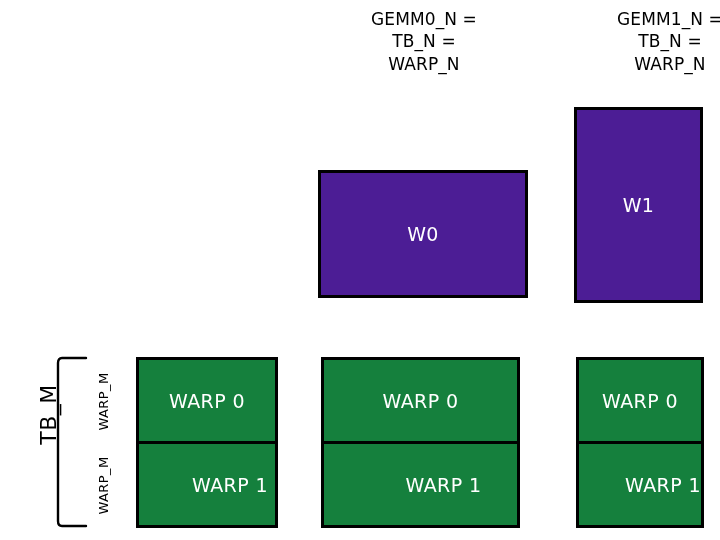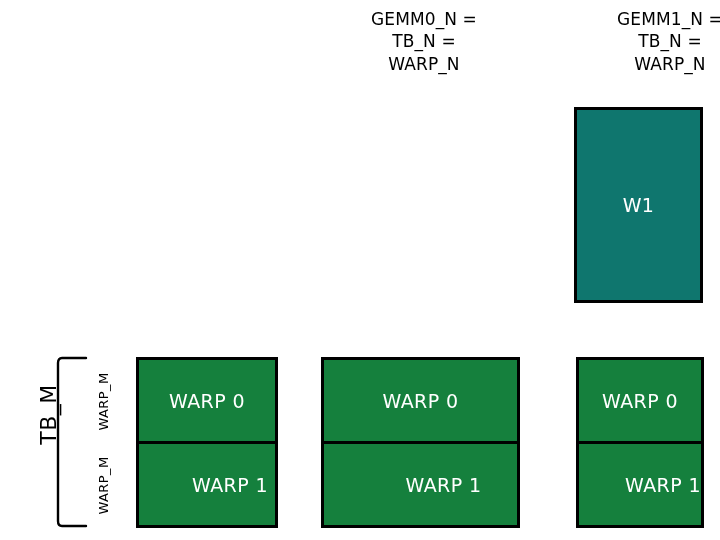--- a/index.html
+++ b/index.html
@@ -40,21 +40,21 @@
   }
   #caption-gemm1 {
     left: 556px;
     top: 8px;
     width: 196px;
   }
 
   
   .blue-box {
     position: absolute;
-    background: #0f766e;
+    background: #4c1d95;
     border: 3px solid #000000;
     box-sizing: border-box;
     display: flex;
     align-items: center;
     justify-content: center;
   }
   .blue-box .blue-label {
     color: #ffffff;
     font-size: 19px;
     letter-spacing: 0.3px;
@@ -158,20 +158,23 @@
 <div class="canvas">
 
   <div class="col-caption" id="caption-gemm0">GEMM0_N =
 TB_N =
 WARP_N</div>
 
   <div class="col-caption" id="caption-gemm1">GEMM1_N =
 TB_N =
 WARP_N</div>
 
+  <div class="blue-box" id="blue-w0">
+    <span class="blue-label">W0</span>
+  </div>
 
   <div class="blue-box" id="blue-w1">
     <span class="blue-label">W1</span>
   </div>
 
   <div class="green-col" id="green-col-0">
     <div class="green-cell">
       <span class="green-label">WARP 0</span>
     </div>
     <div class="green-cell">

